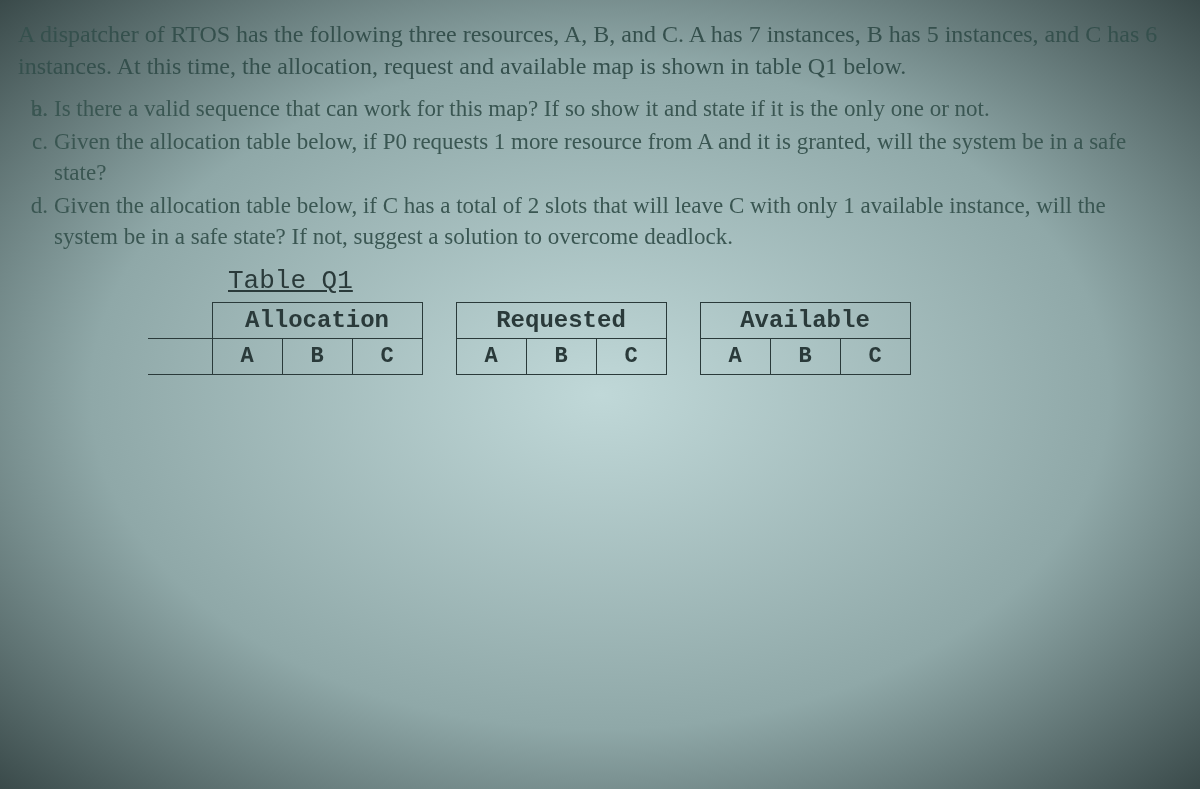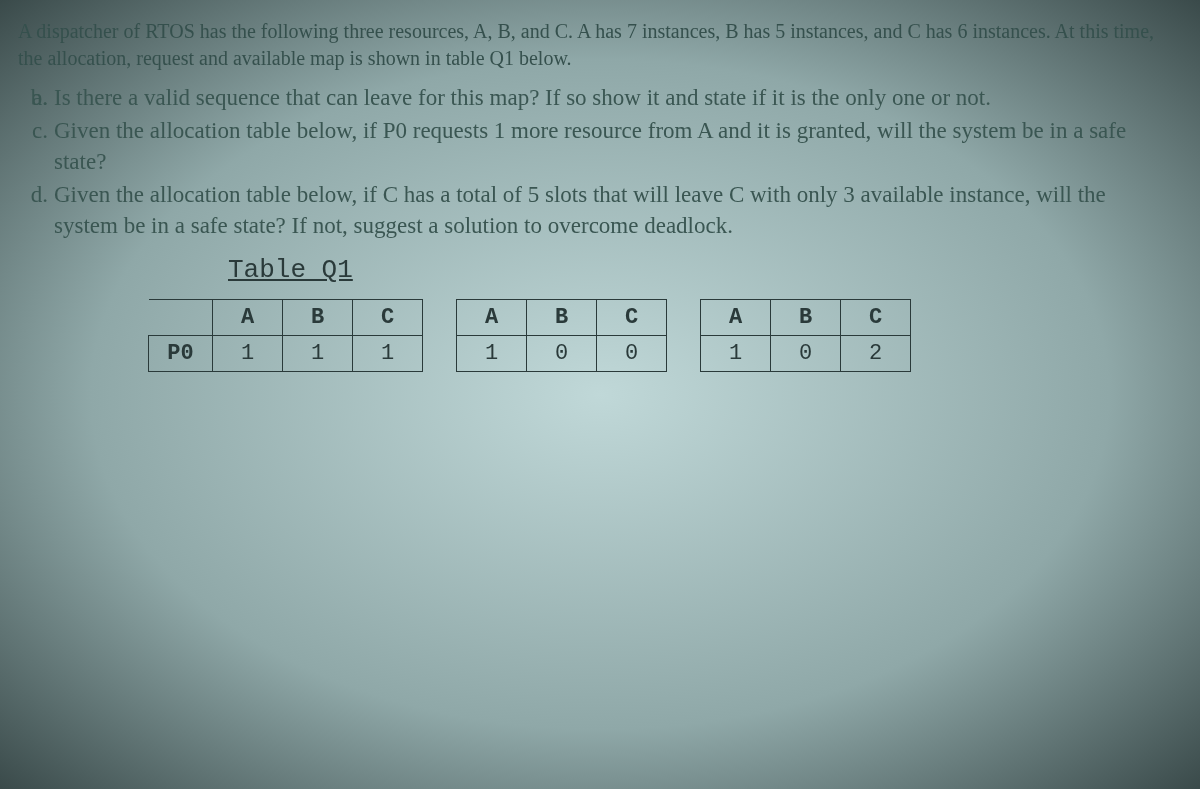--- a/index.html
+++ b/index.html
@@ -11,21 +11,21 @@
     font-family: Georgia, 'Times New Roman', serif;
     color: #2a3a3a;
     overflow: hidden;
     box-sizing: border-box;
   }
   .page {
     padding: 18px 30px 0 18px;
     box-sizing: border-box;
   }
   .intro {
-    font-size: 20px;
+    font-size: 24px;
     line-height: 1.35;
     color: #35504d;
     margin-bottom: 10px;
   }
   ol.qlist {
     list-style: none;
     margin: 0 0 14px 0;
     padding: 0 0 0 36px;
     font-size: 23px;
     line-height: 1.35;
@@ -42,21 +42,21 @@
     text-align: right;
   }
   .table-wrap {
     margin-left: 130px;
     margin-top: 6px;
   }
   .table-title {
     font-family: 'Courier New', Courier, monospace;
     font-size: 26px;
     color: #2a3a3a;
-    margin-bottom: 14px;
+    margin-bottom: 6px;
     padding-left: 80px;
     text-decoration: underline;
   }
   table.data {
     border-collapse: collapse;
     font-family: 'Courier New', Courier, monospace;
     font-size: 22px;
     color: #2a3a3a;
   }
   table.data th, table.data td {
@@ -82,66 +82,60 @@
 <div class="page">
 
   <div class="intro">A dispatcher of RTOS has the following three resources, A, B, and C. A has 7 instances, B has 5 instances, and C has 6 instances. At this time, the allocation, request and available map is shown in table Q1 below.</div>
 
   <ol class="qlist">
     <li>
       <span class="marker">a.</span>
     </li>
     <li>
       <span class="marker">b.</span>
-      <span>Is there a valid sequence that can leave for this map?  If so show it and state if it is the only one or not.</span>
+      <span>Is there a valid sequence that can work for this map?  If so show it and state if it is the only one or not.</span>
     </li>
     <li>
       <span class="marker">c.</span>
       <span>Given the allocation table below, if P0 requests 1 more resource from A and it is granted, will the system be in a safe state?</span>
     </li>
     <li>
       <span class="marker">d.</span>
-      <span>Given the allocation table below, if C has a total of 5 slots that will leave C with only 3 available instance, will the system be in a safe state? If not, suggest a solution to overcome deadlock.</span>
+      <span>Given the allocation table below, if C has a total of 2 slots that will leave C with only 1 available instance, will the system be in a safe state? If not, suggest a solution to overcome deadlock.</span>
     </li>
   </ol>
 
   <div class="table-wrap">
     <div class="table-title">Table Q1</div>
 
     <table class="data">
       <tbody>
+          <tr>
+        <th class="w-proc noborder-top noborder-left"></th>
+        <th colspan="3" class="grouphdr">Allocation</th>
+        <td class="gap"></td>
+        <th colspan="3" class="grouphdr">Requested</th>
+        <td class="gap"></td>
+        <th colspan="3" class="grouphdr">Available</th>
+      </tr>
       <tr>
         <th class="w-proc noborder-left"></th>
         <th class="w-col">A</th>
         <th class="w-col">B</th>
         <th class="w-col">C</th>
         <td class="gap"></td>
         <th class="w-col">A</th>
         <th class="w-col">B</th>
         <th class="w-col">C</th>
         <td class="gap"></td>
         <th class="w-col">A</th>
         <th class="w-col">B</th>
         <th class="w-col">C</th>
       </tr>
 
-      <tr>
-        <th>P0</th>
-        <td>1</td>
-        <td>1</td>
-        <td>1</td>
-        <td class="gap"></td>
-        <td>1</td>
-        <td>0</td>
-        <td>0</td>
-        <td class="gap"></td>
-        <td>1</td>
-        <td>0</td>
-        <td>2</td>
-      </tr>
 
 
 
     </tbody>
       </table>
   </div>
 
 </div>
 
 </body></html>

